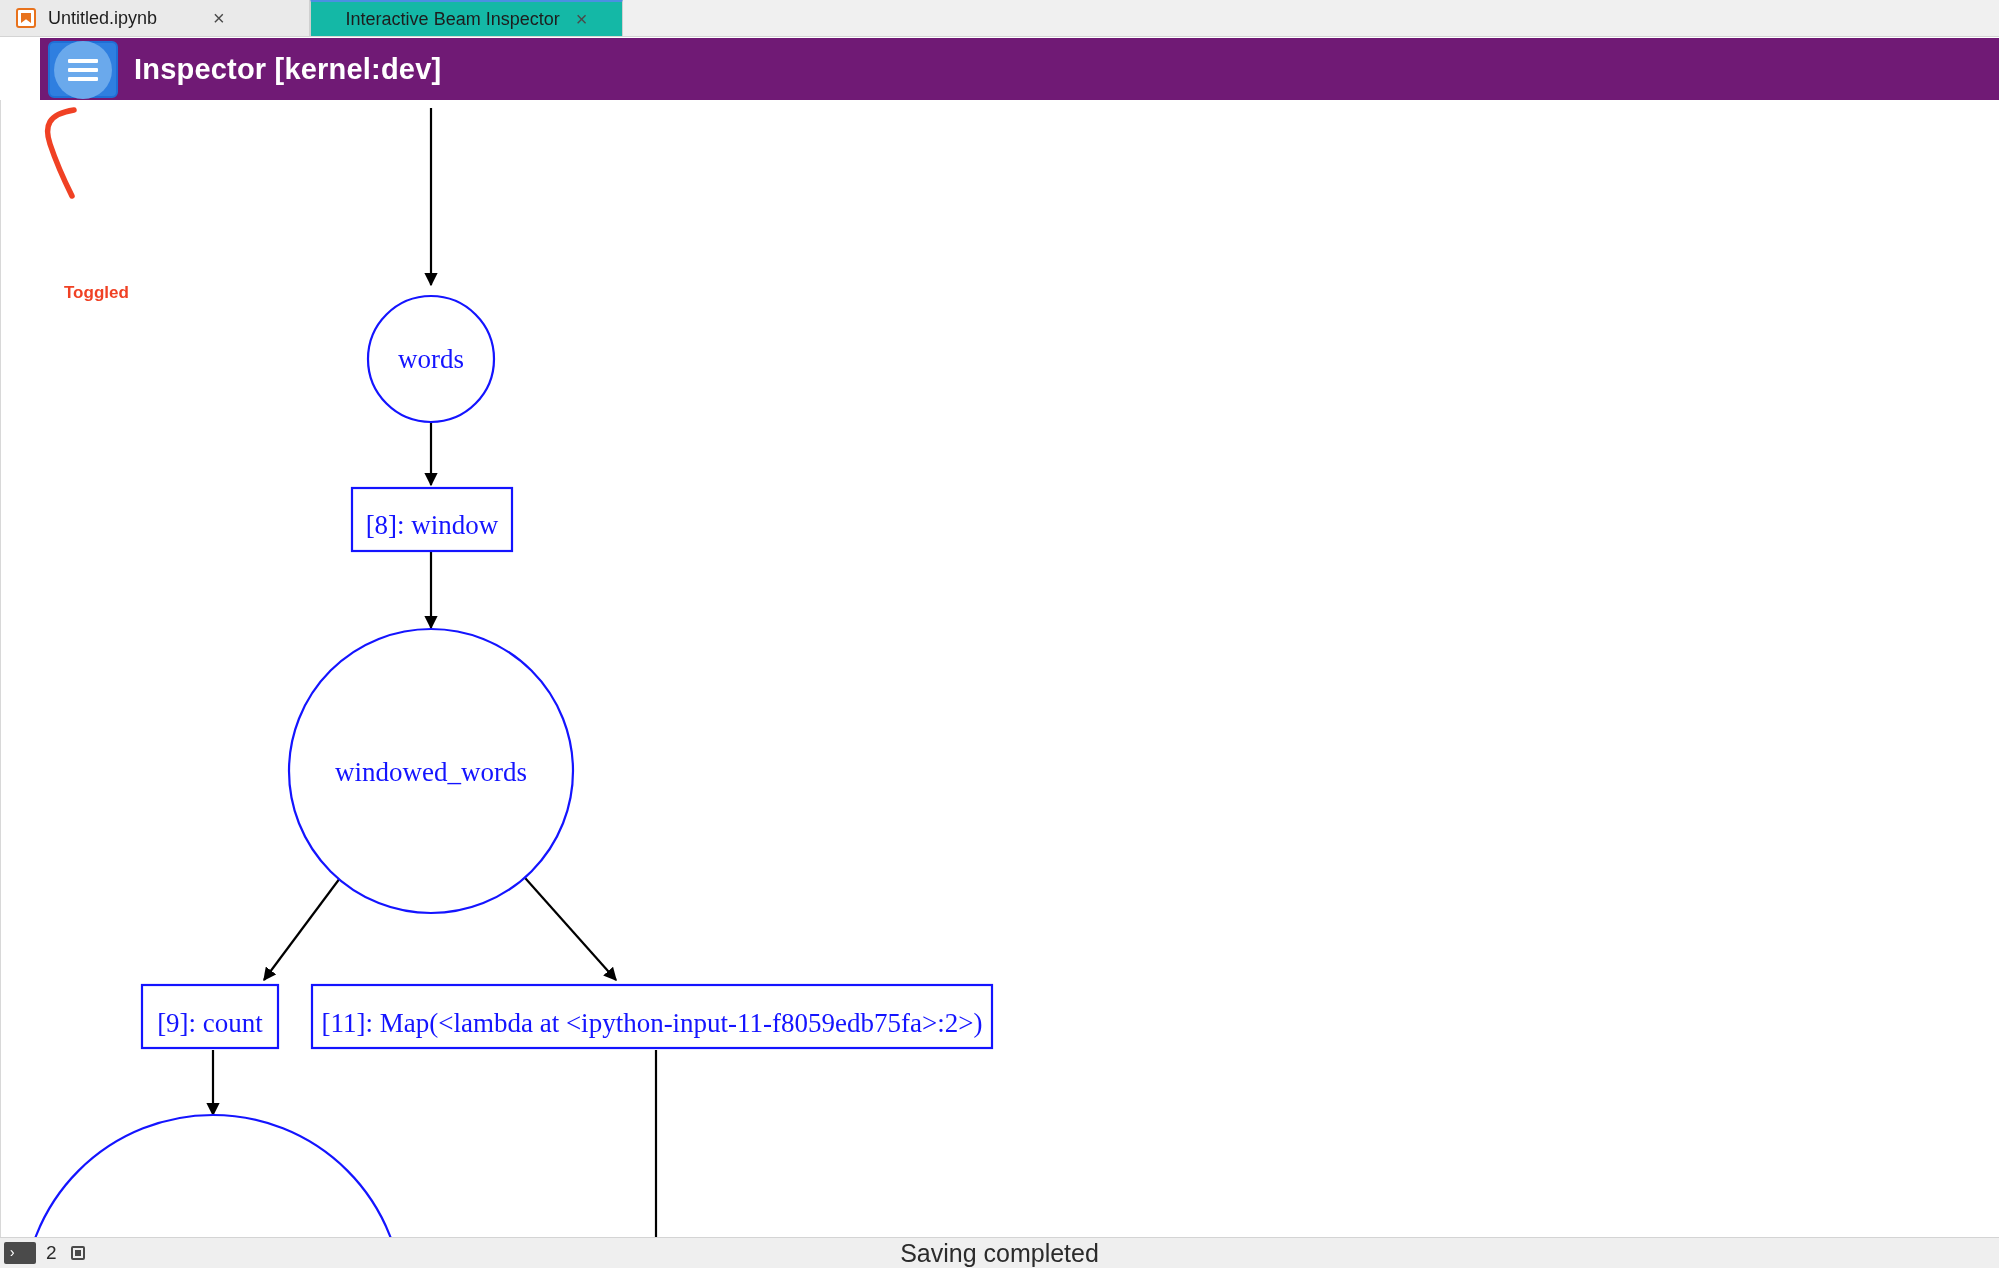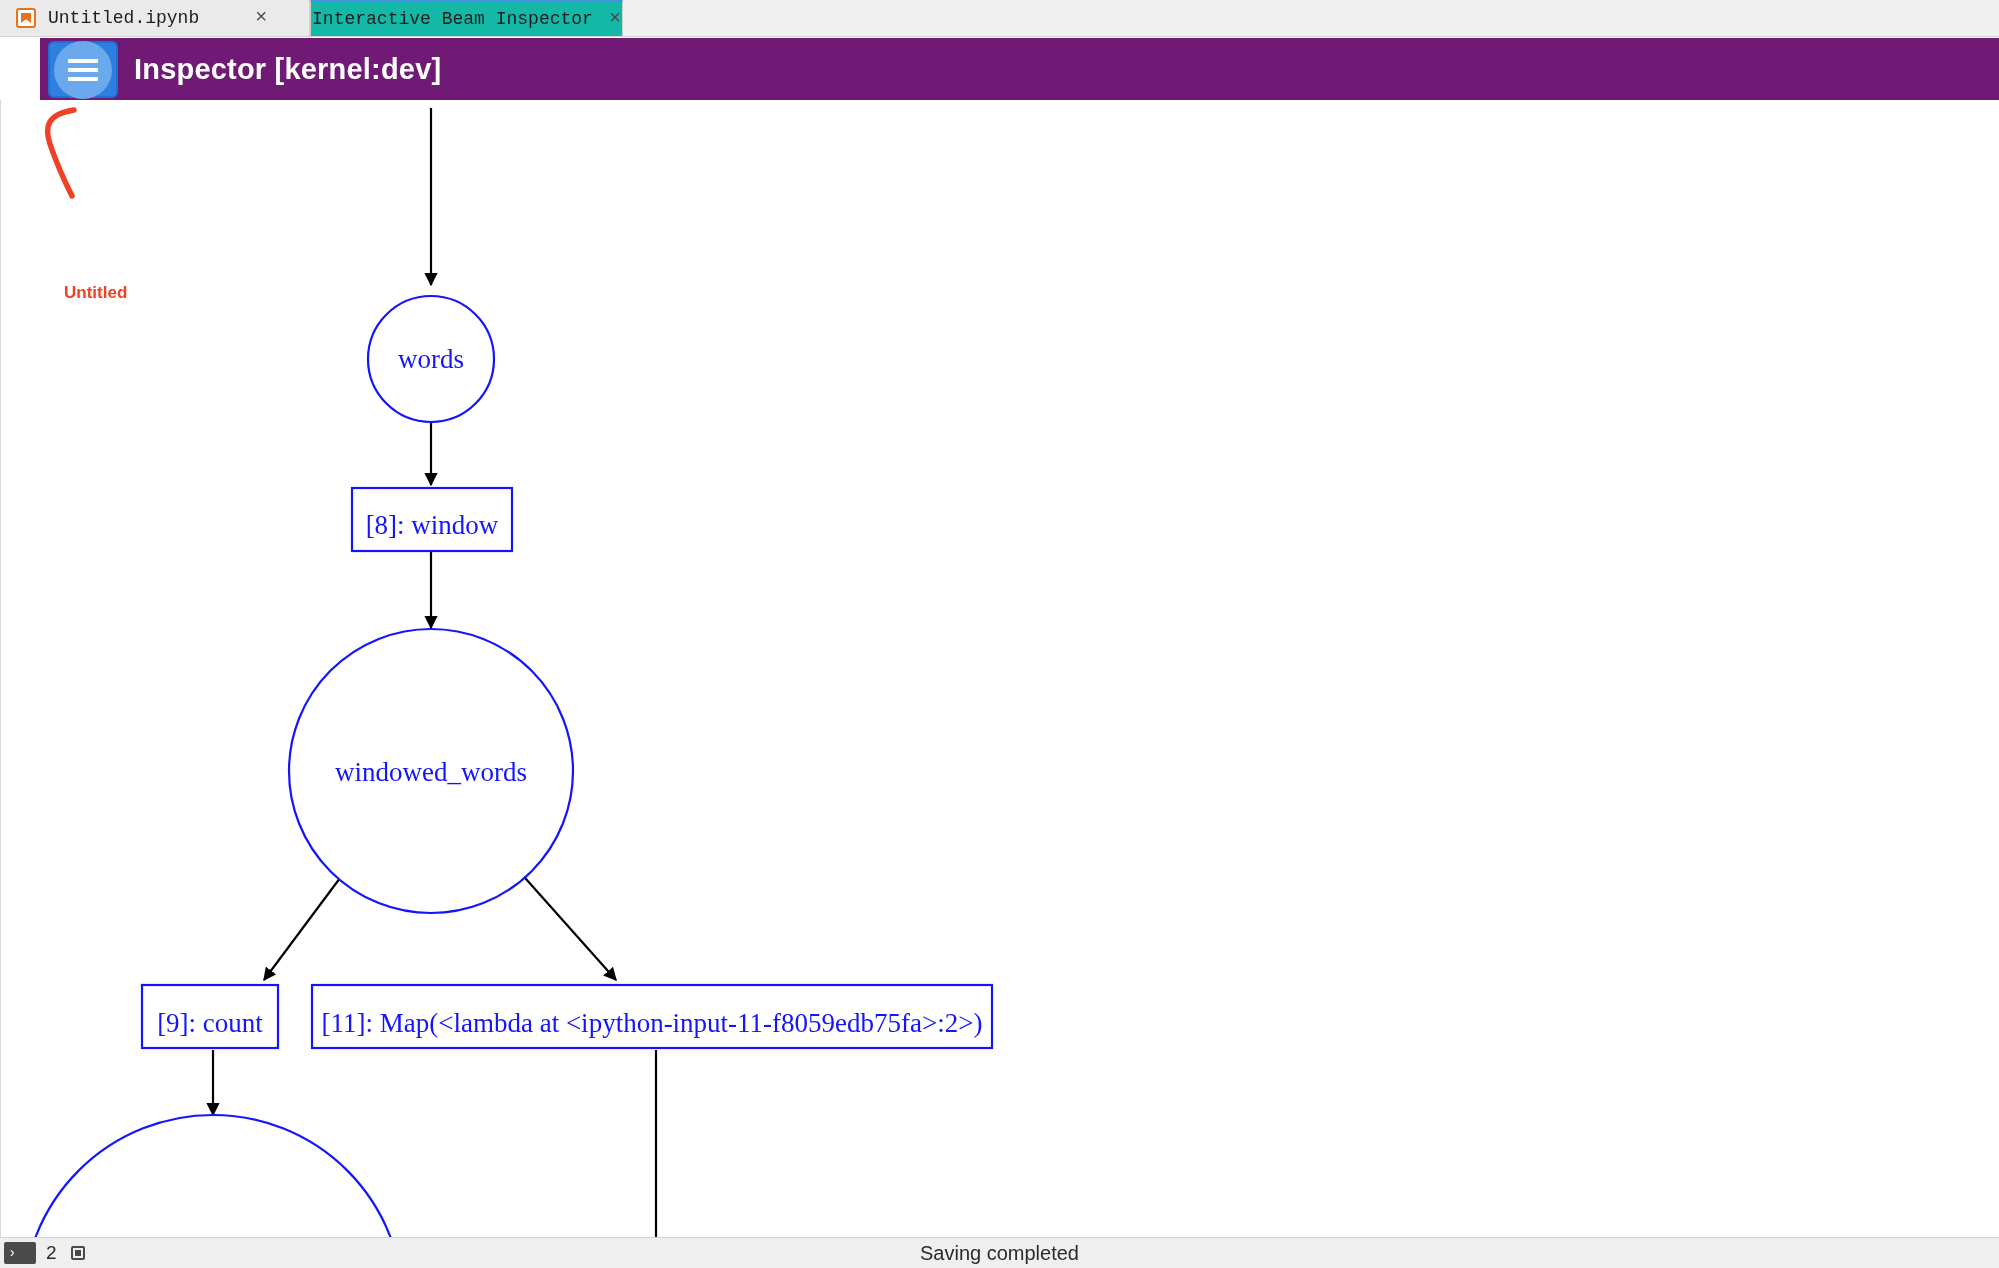--- a/index.html
+++ b/index.html
@@ -40,21 +40,20 @@
     display: flex;
     align-items: center;
     box-sizing: border-box;
     padding: 0 14px 0 16px;
     font-size: 18px;
     color: #1d1d1d;
     background: #efefef;
     border-right: 1px solid #d0d0d0;
     cursor: pointer;
     white-space: nowrap;
-    font-family: Liberation Mono, monospace;
   }
   .tab.inactive {
     background: #eaeaea;
     border-top: 1px solid #dcdcdc;
   }
   .tab.active {
     background: #14b8a6;
     border-top: 3px solid #4a90e2;
     border-right: 1px solid #cfcfcf;
     border-left: 1px solid #cfcfcf;
@@ -232,21 +231,21 @@
     content: "";
     position: absolute;
     left: 8px; top: 8px;
     width: 6px; height: 6px;
     background: #4a4a4a;
   }
   .status-center {
     position: absolute;
     left: 0; right: 0;
     text-align: center;
-    font-size: 20px;
+    font-size: 25px;
     color: #2b2b2b;
     pointer-events: none;
   }
   .node-text {
     font-family: "Liberation Serif", serif;
     fill: #1414ff;
   }
 </style>
 </head>
 <body>
@@ -318,21 +317,21 @@
           <text class="node-text" x="207" y="1215" text-anchor="middle" font-size="27">windowed_word_counts</text>
 
           <circle cx="650" cy="1215" r="36" fill="#ffffff" stroke="#1414ff" stroke-width="2.2"></circle>
         </g>
 
         <g>
           <path d="M 68 10 C 42 14, 38 26, 44 44 C 50 62, 58 80, 66 96" fill="none" stroke="#f04124" stroke-width="5.5" stroke-linecap="round"></path>
         </g>
       </svg>
 
-      <div class="annot-label">Untitled</div>
+      <div class="annot-label">Toggled</div>
     </div>
   </div>
 
   <div class="statusbar">
     <div class="status-left">
       <span class="sb-terminal"></span>
       <span class="sb-count">2</span>
       <span class="sb-kernel"></span>
     </div>
     <div class="status-center">Saving completed</div>

